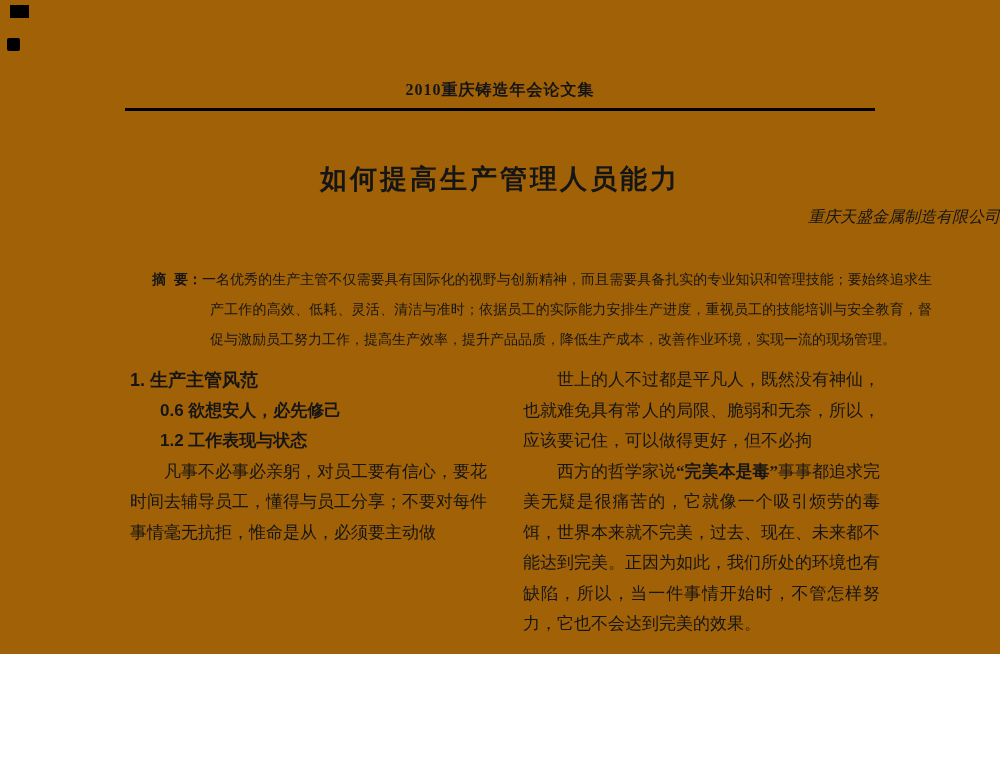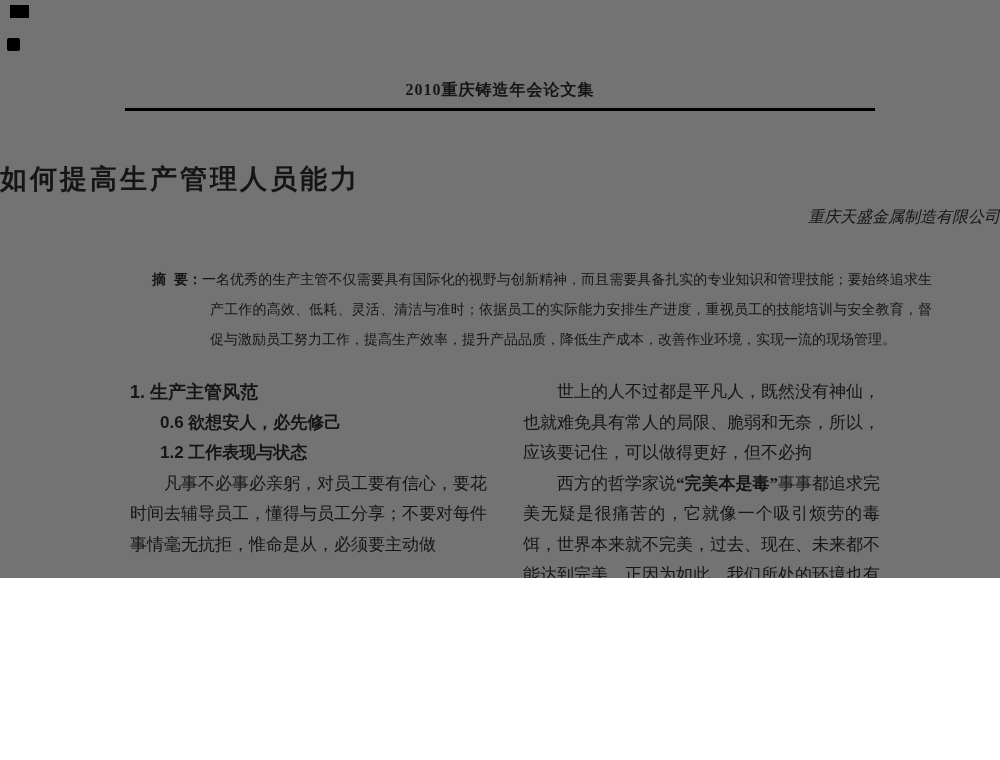--- a/index.html
+++ b/index.html
@@ -1,51 +1,51 @@
 <!DOCTYPE html>
 <html><head>
 <meta charset="utf-8">
 <style>
   html,body { margin:0; padding:0; background:#ffffff; }
   .page {
-    position:relative; width:1000px; height:578px; overflow:hidden;
-    background:#737373; color:#151515;
+    position:relative; width:1000px; height:654px; overflow:hidden;
+    background:#a16207; color:#151515;
     font-family:"Liberation Serif","DejaVu Serif",serif;
   }
   .artifact { position:absolute; background:#000; }
   .a1 { left:10px; top:5px;  width:19px; height:13px; }
   .a2 { left:7px;  top:38px; width:13px; height:13px; border-radius:2px; }
 
   .header-title {
     padding-top:80px; text-align:center;
     font-size:16px; font-weight:bold; letter-spacing:1px;
   }
   .header-rule { width:750px; margin:7px auto 0; border-top:3px solid #000; }
 
   .title {
-    margin:50px 0 0; text-align:left;
+    margin:50px 0 0; text-align:center;
     font-size:27px; font-weight:700; letter-spacing:3px;
     font-family:"Liberation Sans","DejaVu Sans",sans-serif;
   }
 
   .author      { margin-top:36px; text-align:center; font-size:16px; font-style:italic; }
   .affiliation { margin-top:10px; text-align:right; font-size:16px; font-style:italic; }
 
   .abstract {
     margin:36px 0 0 152px; width:722px;
     font-size:14px; line-height:30px; text-align:justify;
     padding-left:58px; text-indent:-58px;
   }
   .abstract-label {
     font-weight:bold;
     font-family:"Liberation Sans","DejaVu Sans",sans-serif;
     white-space:pre;
   }
 
-  .columns { display:flex; gap:36px; margin:22px 0 0 130px; width:750px; }
+  .columns { display:flex; gap:36px; margin:10px 0 0 130px; width:750px; }
   .col { flex:1; font-size:17px; line-height:30.5px; text-align:justify; }
 
   .sec-h {
     font-size:18px; font-weight:700; margin:0;
     font-family:"Liberation Sans","DejaVu Sans",sans-serif;
   }
   .sub-h {
     font-weight:700; padding-left:30px; margin:0;
     font-family:"Liberation Sans","DejaVu Sans",sans-serif;
   }

